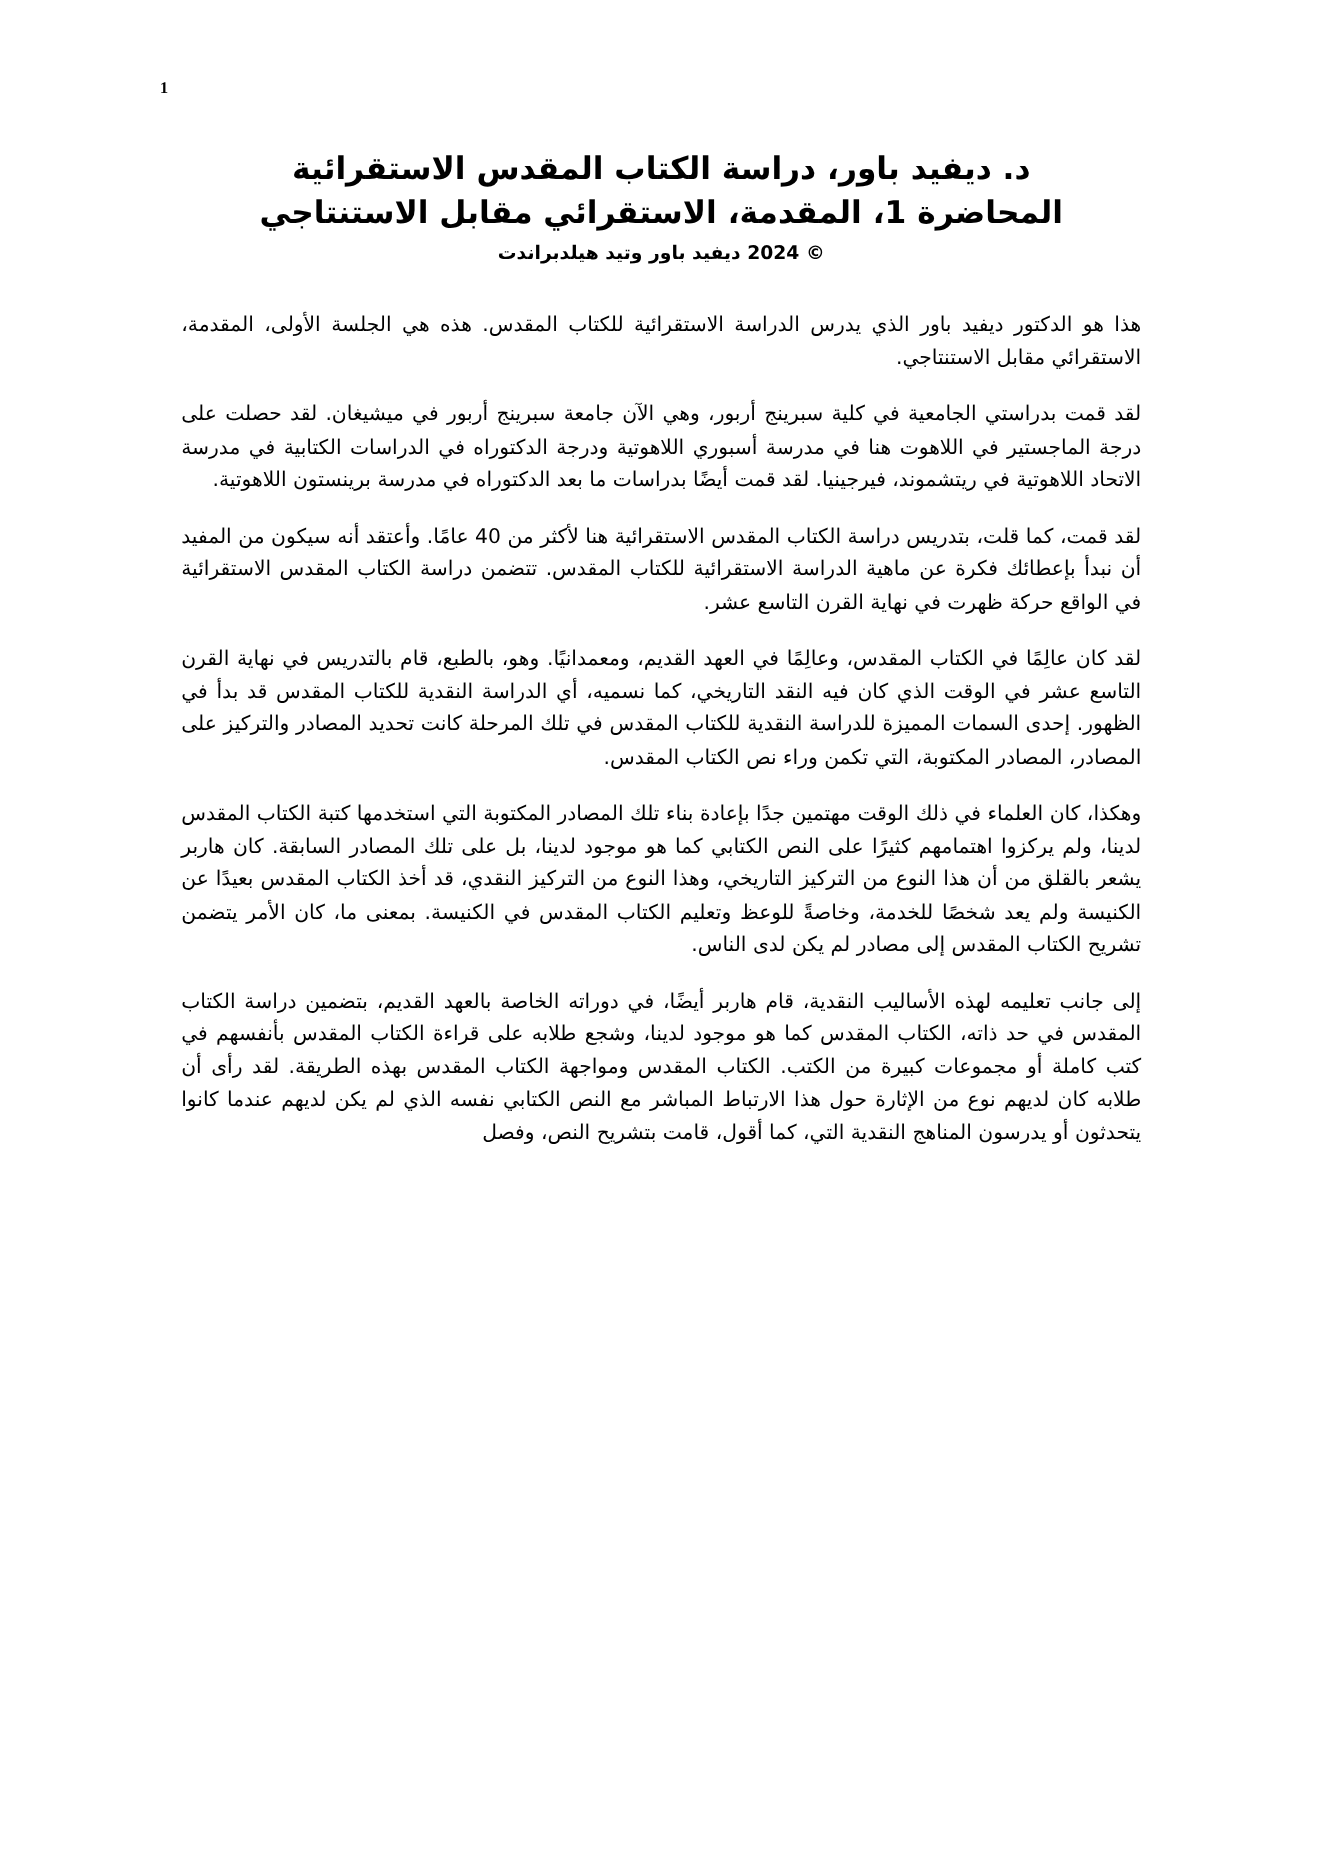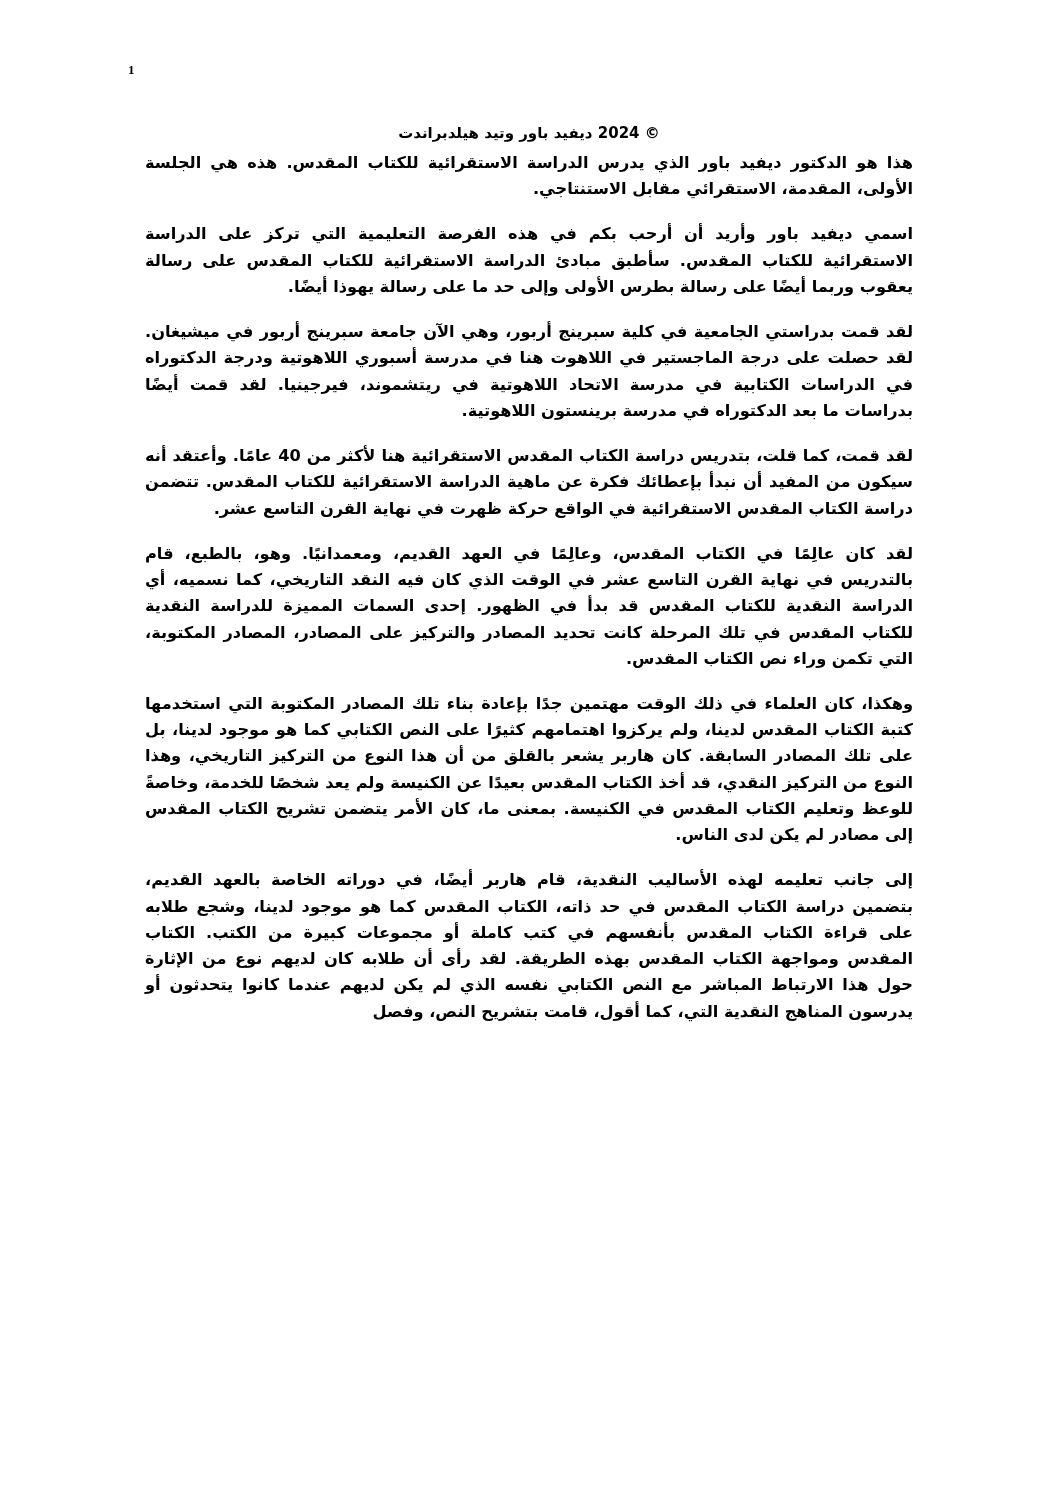--- a/index.html
+++ b/index.html
@@ -43,49 +43,51 @@
     font-size: 25px;
     font-weight: bold;
     line-height: 1.38;
     color: #000;
   }
   .copyright {
     text-align: center;
     font-size: 15px;
     font-weight: bold;
     margin-top: 6px;
-    margin-bottom: 8px;
+    margin-bottom: 36px;
     direction: rtl;
   }
   p.body-par {
     font-size: 16.2px;
     line-height: 1.62;
     margin: 0 0 19px 0;
     text-align: justify;
     text-justify: inter-word;
-    font-weight: bold;
   }
   p.body-par:last-child {
     margin-bottom: 0;
   }
 </style>
 </head>
 <body>
 
 <div class="page">
 
   <div class="page-number">1</div>
 
   <div class="content">
 
+    <div class="title-block">
+      <div class="title-line">د. ديفيد باور، دراسة الكتاب المقدس الاستقرائية</div>
+      <div class="title-line">المحاضرة 1، المقدمة، الاستقرائي مقابل الاستنتاجي</div>
+    </div>
 
     <div class="copyright">© 2024 ديفيد باور وتيد هيلدبراندت</div>
 
     <p class="body-par">هذا هو الدكتور ديفيد باور الذي يدرس الدراسة الاستقرائية للكتاب المقدس. هذه هي الجلسة الأولى، المقدمة، الاستقرائي مقابل الاستنتاجي.</p>
-    <p class="body-par">اسمي ديفيد باور وأريد أن أرحب بكم في هذه الفرصة التعليمية التي تركز على الدراسة الاستقرائية للكتاب المقدس. سأطبق مبادئ الدراسة الاستقرائية للكتاب المقدس على رسالة يعقوب وربما أيضًا على رسالة بطرس الأولى وإلى حد ما على رسالة يهوذا أيضًا.</p>
     <p class="body-par">لقد قمت بدراستي الجامعية في كلية سبرينج أربور، وهي الآن جامعة سبرينج أربور في ميشيغان. لقد حصلت على درجة الماجستير في اللاهوت هنا في مدرسة أسبوري اللاهوتية ودرجة الدكتوراه في الدراسات الكتابية في مدرسة الاتحاد اللاهوتية في ريتشموند، فيرجينيا. لقد قمت أيضًا بدراسات ما بعد الدكتوراه في مدرسة برينستون اللاهوتية.</p>
     <p class="body-par">لقد قمت، كما قلت، بتدريس دراسة الكتاب المقدس الاستقرائية هنا لأكثر من 40 عامًا. وأعتقد أنه سيكون من المفيد أن نبدأ بإعطائك فكرة عن ماهية الدراسة الاستقرائية للكتاب المقدس. تتضمن دراسة الكتاب المقدس الاستقرائية في الواقع حركة ظهرت في نهاية القرن التاسع عشر.</p>
     <p class="body-par">لقد كان عالِمًا في الكتاب المقدس، وعالِمًا في العهد القديم، ومعمدانيًا. وهو، بالطبع، قام بالتدريس في نهاية القرن التاسع عشر في الوقت الذي كان فيه النقد التاريخي، كما نسميه، أي الدراسة النقدية للكتاب المقدس قد بدأ في الظهور. إحدى السمات المميزة للدراسة النقدية للكتاب المقدس في تلك المرحلة كانت تحديد المصادر والتركيز على المصادر، المصادر المكتوبة، التي تكمن وراء نص الكتاب المقدس.</p>
     <p class="body-par">وهكذا، كان العلماء في ذلك الوقت مهتمين جدًا بإعادة بناء تلك المصادر المكتوبة التي استخدمها كتبة الكتاب المقدس لدينا، ولم يركزوا اهتمامهم كثيرًا على النص الكتابي كما هو موجود لدينا، بل على تلك المصادر السابقة. كان هاربر يشعر بالقلق من أن هذا النوع من التركيز التاريخي، وهذا النوع من التركيز النقدي، قد أخذ الكتاب المقدس بعيدًا عن الكنيسة ولم يعد شخصًا للخدمة، وخاصةً للوعظ وتعليم الكتاب المقدس في الكنيسة. بمعنى ما، كان الأمر يتضمن تشريح الكتاب المقدس إلى مصادر لم يكن لدى الناس.</p>
     <p class="body-par">إلى جانب تعليمه لهذه الأساليب النقدية، قام هاربر أيضًا، في دوراته الخاصة بالعهد القديم، بتضمين دراسة الكتاب المقدس في حد ذاته، الكتاب المقدس كما هو موجود لدينا، وشجع طلابه على قراءة الكتاب المقدس بأنفسهم في كتب كاملة أو مجموعات كبيرة من الكتب. الكتاب المقدس ومواجهة الكتاب المقدس بهذه الطريقة. لقد رأى أن طلابه كان لديهم نوع من الإثارة حول هذا الارتباط المباشر مع النص الكتابي نفسه الذي لم يكن لديهم عندما كانوا يتحدثون أو يدرسون المناهج النقدية التي، كما أقول، قامت بتشريح النص، وفصل</p>
 
   </div>
 </div>
 
 </body></html>

